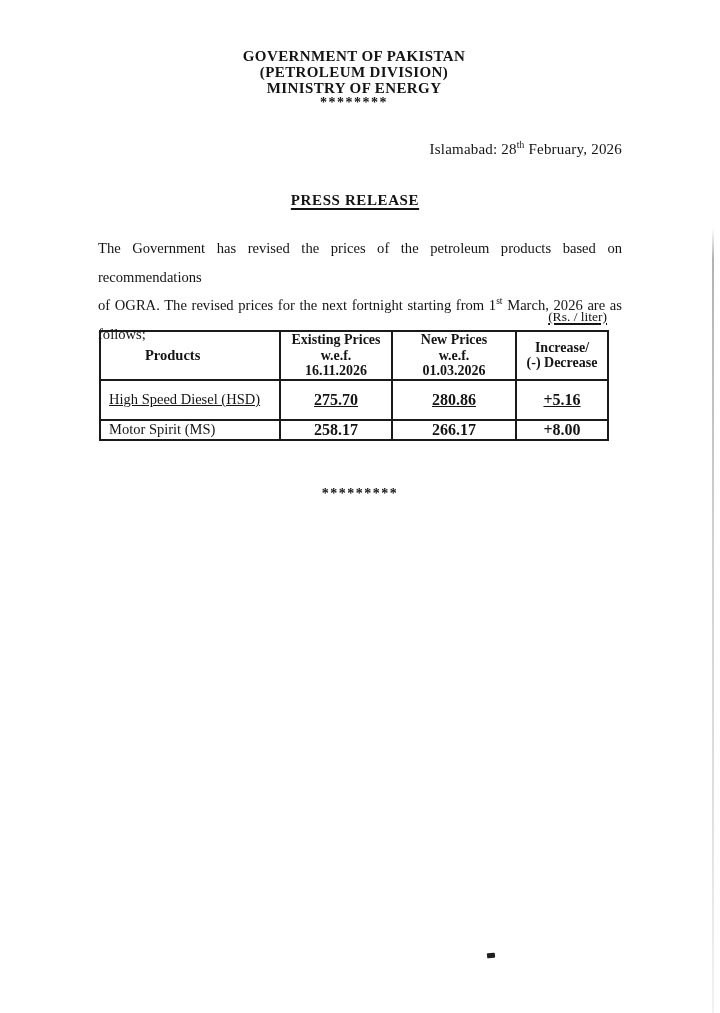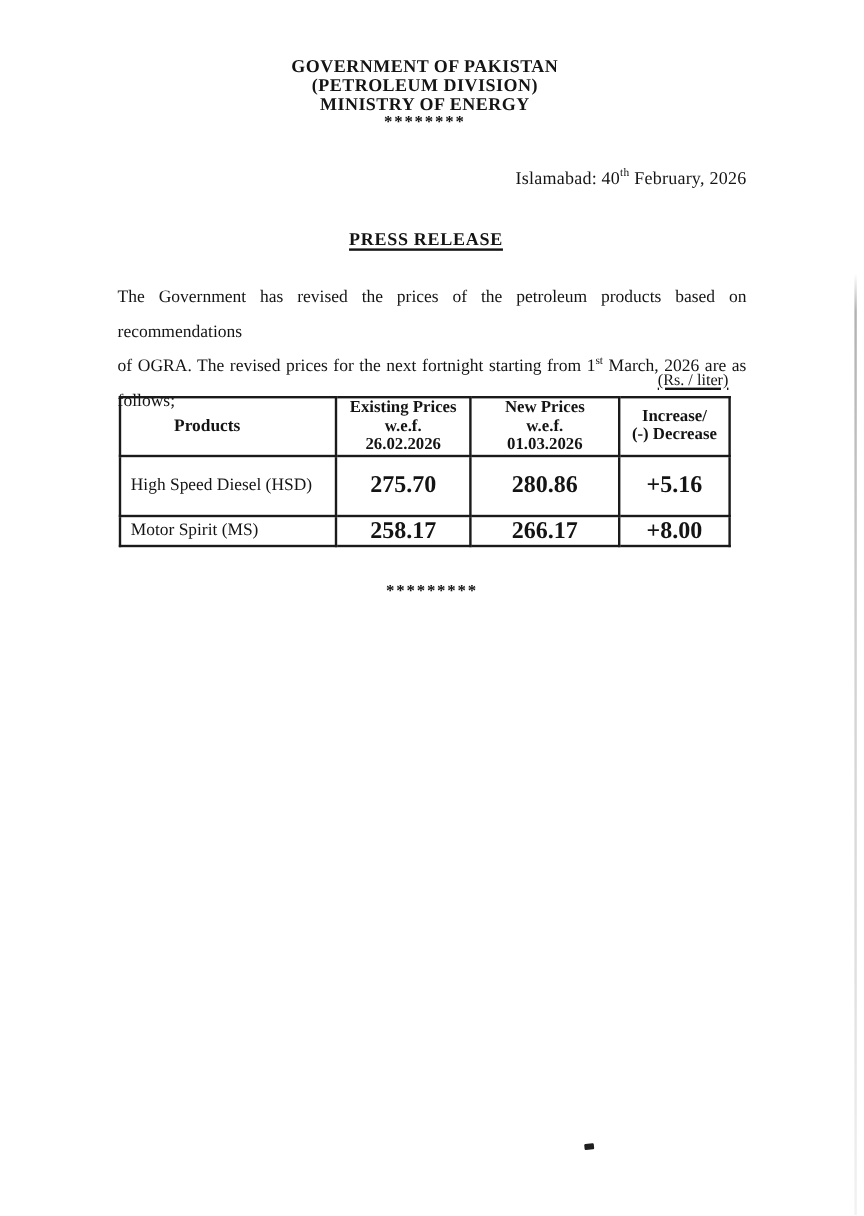--- a/index.html
+++ b/index.html
@@ -101,28 +101,28 @@
     font-weight: bold;
     line-height: 15.5px;
     text-align: center;
   }
   .price-table thead th.col-products,
   .price-table td.cell-product {
     text-align: left;
     padding-left: 8px;
   }
   .price-table thead th.col-products { font-size: 14.5px; padding-left: 44px; }
-  .price-table tbody tr.row-1 td { height: 50px; }
+  .price-table tbody tr.row-1 td { height: 40px; text-decoration: underline; }
   .price-table tbody tr.row-2 td { height: 20px; }
   .price-table td.cell-product {
     font-size: 14.5px;
     font-weight: normal;
   }
   .price-table td.cell-num {
-    font-size: 20px;
+    font-size: 16px;
     font-weight: bold;
     text-align: center;
   }
   
   .footer-stars {
     position: absolute;
     top: 486px; left: 0; right: 0;
     text-align: center;
     font-size: 14px;
     font-weight: bold;
@@ -154,21 +154,21 @@
 
 <div class="doc">
 
   <header class="letterhead">
     <div class="lh-line">GOVERNMENT OF PAKISTAN</div>
     <div class="lh-line">(PETROLEUM DIVISION)</div>
     <div class="lh-line">MINISTRY OF ENERGY</div>
     <div class="lh-stars">********</div>
   </header>
 
-  <div class="dateline"><span>Islamabad: 40</span><sup class="sups">th</sup><span> February, 2026</span></div>
+  <div class="dateline"><span>Islamabad: 28</span><sup class="sups">th</sup><span> February, 2026</span></div>
 
   <div class="title">PRESS RELEASE</div>
 
   <div class="para">
     <div class="pline just">The Government has revised the prices of the petroleum products based on recommendations</div>
     <div class="pline just"><span>of OGRA. The revised prices for the next fortnight starting from 1</span><sup class="sups">st</sup><span> March, 2026 are as</span></div>
     <div class="pline">follows;</div>
   </div>
 
   <div class="unit">(Rs. / liter)</div>
@@ -181,21 +181,21 @@
       <col style="width:92px">
     </colgroup>
     <thead>
       <tr>
         <th class="col-products">
           <div>Products</div>
         </th>
         <th>
           <div>Existing Prices</div>
           <div>w.e.f.</div>
-          <div>26.02.2026</div>
+          <div>16.11.2026</div>
         </th>
         <th>
           <div>New Prices</div>
           <div>w.e.f.</div>
           <div>01.03.2026</div>
         </th>
         <th>
           <div>Increase/</div>
           <div>(-) Decrease</div>
         </th>

